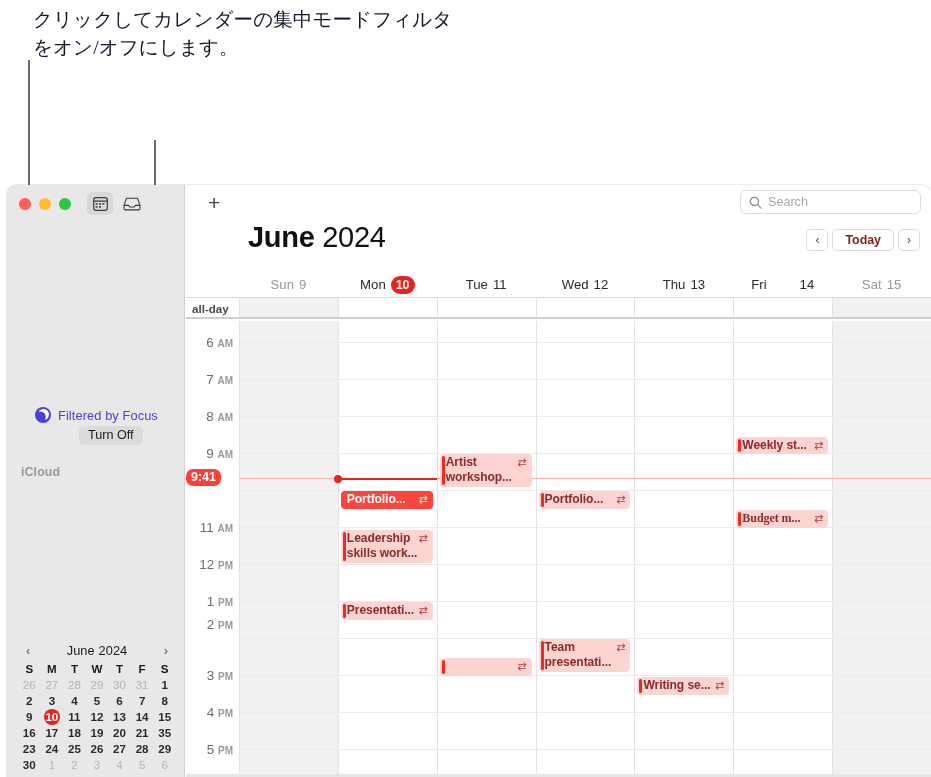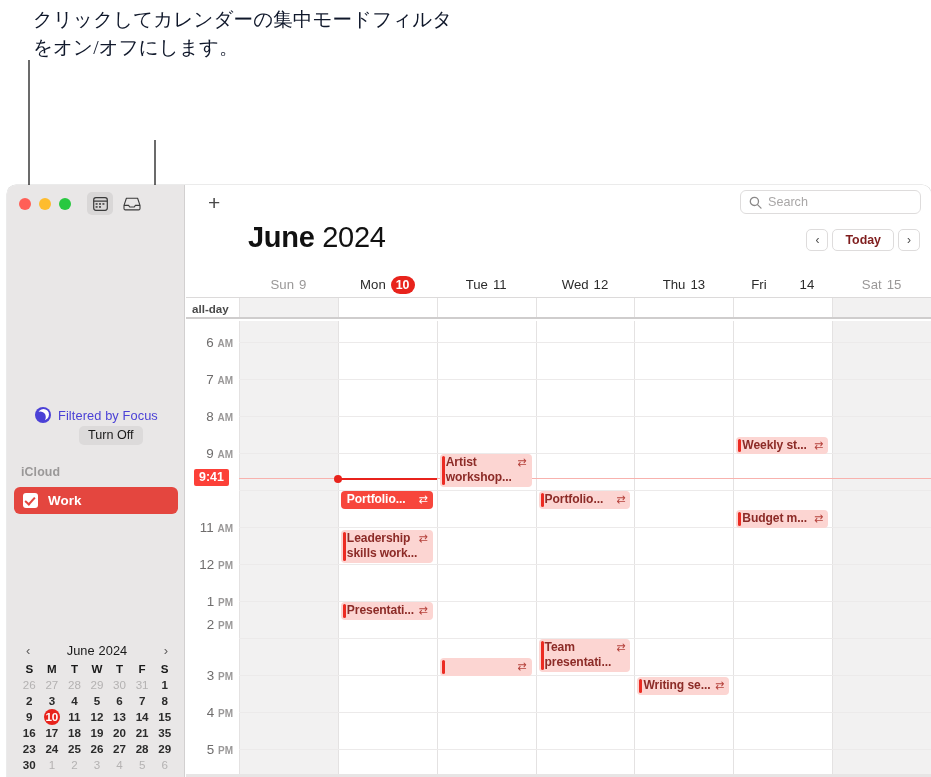--- a/index.html
+++ b/index.html
@@ -244,22 +244,22 @@
     background: #f8b2ae;
   }
   #now-strong {
     position: absolute; height: 2px; background: #e8231c;
   }
   #now-dot {
     position: absolute; width: 8px; height: 8px; border-radius: 50%;
     background: #e8231c;
   }
   #now-badge {
-    position: absolute; left: 8px;
-    background: #fc4038; color: #fff; border-radius: 2px;
+    position: absolute; left: 0;
+    background: #fc4038; color: #fff; border-radius: 7px;
     font-size: 12.4px; font-weight: bold; padding: 1px 5px 2px 5px;
   }
 
   
   .ev {
     position: absolute;
     background: #fcd5d2; border-radius: 4px;
     overflow: hidden;
     padding: 1px 3px 1px 6px;
   }
@@ -331,24 +331,20 @@
 
       <div id="focus-row">
         <div id="focus-moon"></div>
         <div id="focus-label">Filtered by Focus</div>
       </div>
 
       <div id="turn-off">Turn Off</div>
 
       <div id="icloud-label">iCloud</div>
 
-      <div id="cal-work">
-        <div id="work-check"></div>
-        <div id="work-name">Work</div>
-      </div>
 
       <div id="mini">
         <div id="mini-head">
           <div class="mini-arrow">‹</div>
           <div id="mini-title">June 2024</div>
           <div class="mini-arrow">›</div>
         </div>
         <div id="mini-grid">
             <div class="dow">S</div>
             <div class="dow">M</div>
@@ -514,21 +510,21 @@
             </div>
             <div class="ev sel" style="left: 154.86px; width: 91.86px; top: 170px; height: 18px;">
               <div class="ttl" style="white-space: pre-line;">Portfolio...</div>
               <div class="rep">⇄</div>
             </div>
             <div class="ev" style="left: 352.58px; width: 91.86px; top: 170px; height: 18px;">
               <div class="ttl" style="white-space: pre-line;">Portfolio...</div>
               <div class="rep">⇄</div>
             </div>
             <div class="ev" style="left: 550.3px; width: 91.86px; top: 189px; height: 18px;">
-              <div class="ttl" style="white-space: pre-line;">Budget m...</div>
+              <div class="ttl" style="white-space: pre-line; font-family: Liberation Serif, serif;">Budget m...</div>
               <div class="rep">⇄</div>
             </div>
             <div class="ev" style="left: 154.86px; width: 91.86px; top: 209px; height: 33px;">
               <div class="ttl" style="white-space: pre-line;">Leadership
 skills work...</div>
               <div class="rep">⇄</div>
             </div>
             <div class="ev" style="left: 154.86px; width: 91.86px; top: 281px; height: 18px;">
               <div class="ttl" style="white-space: pre-line;">Presentati...</div>
               <div class="rep">⇄</div>

